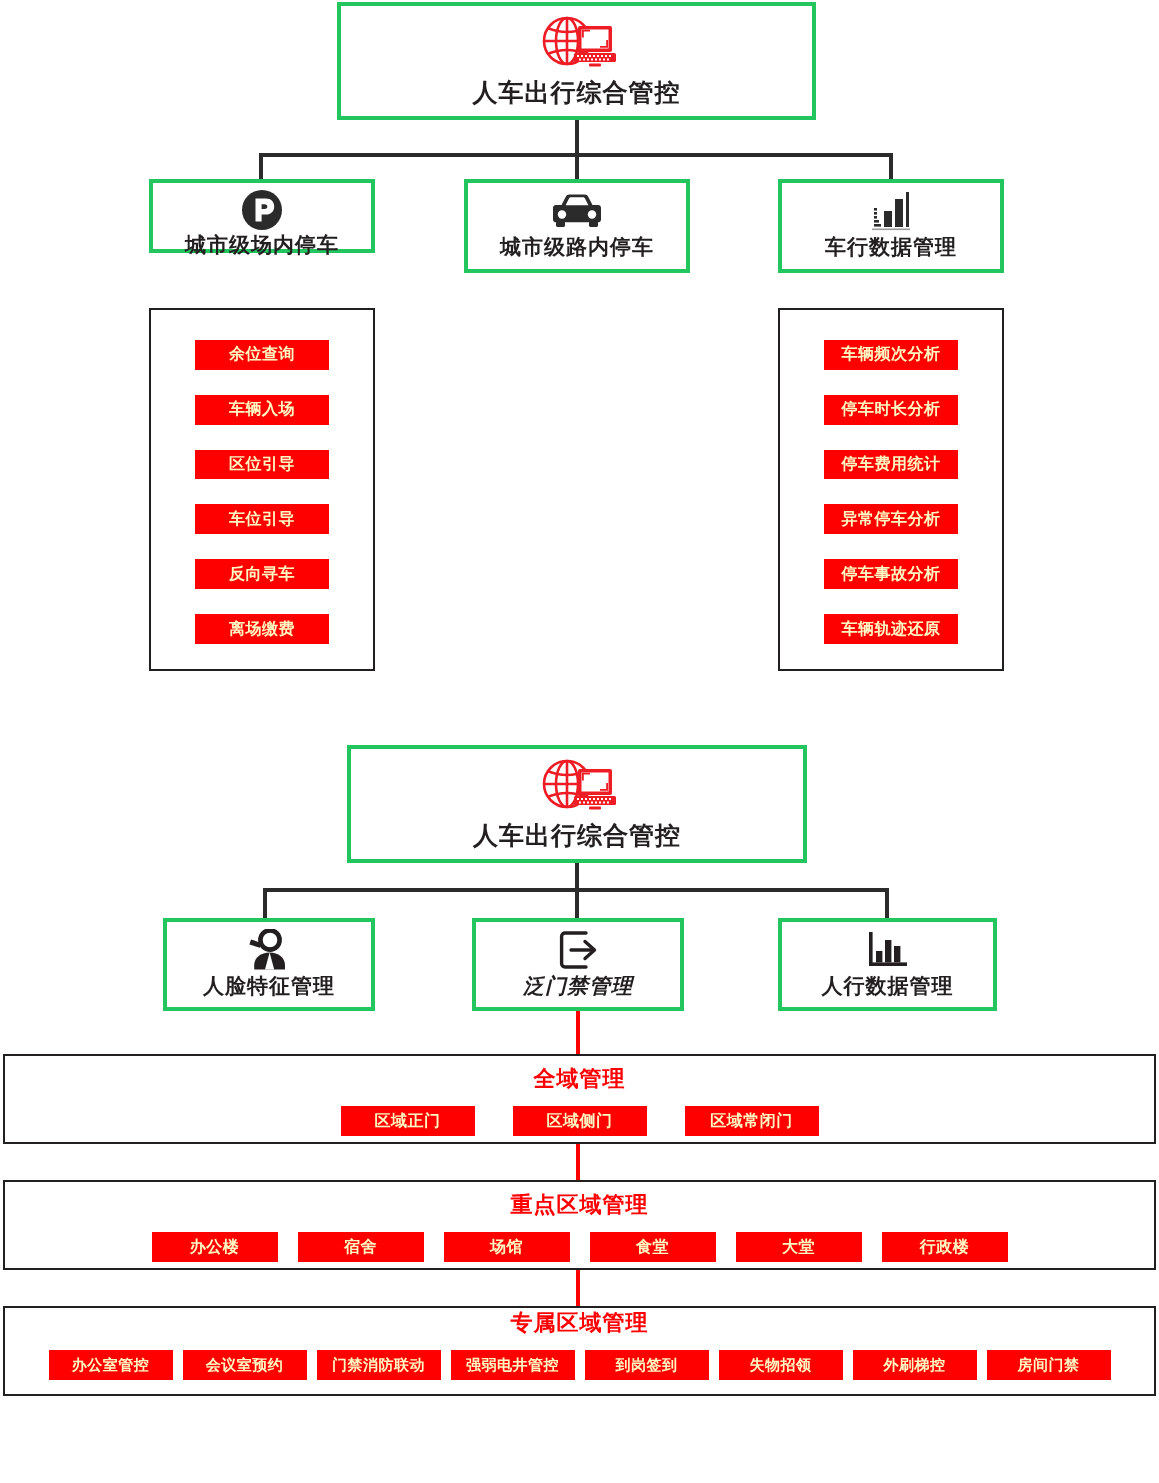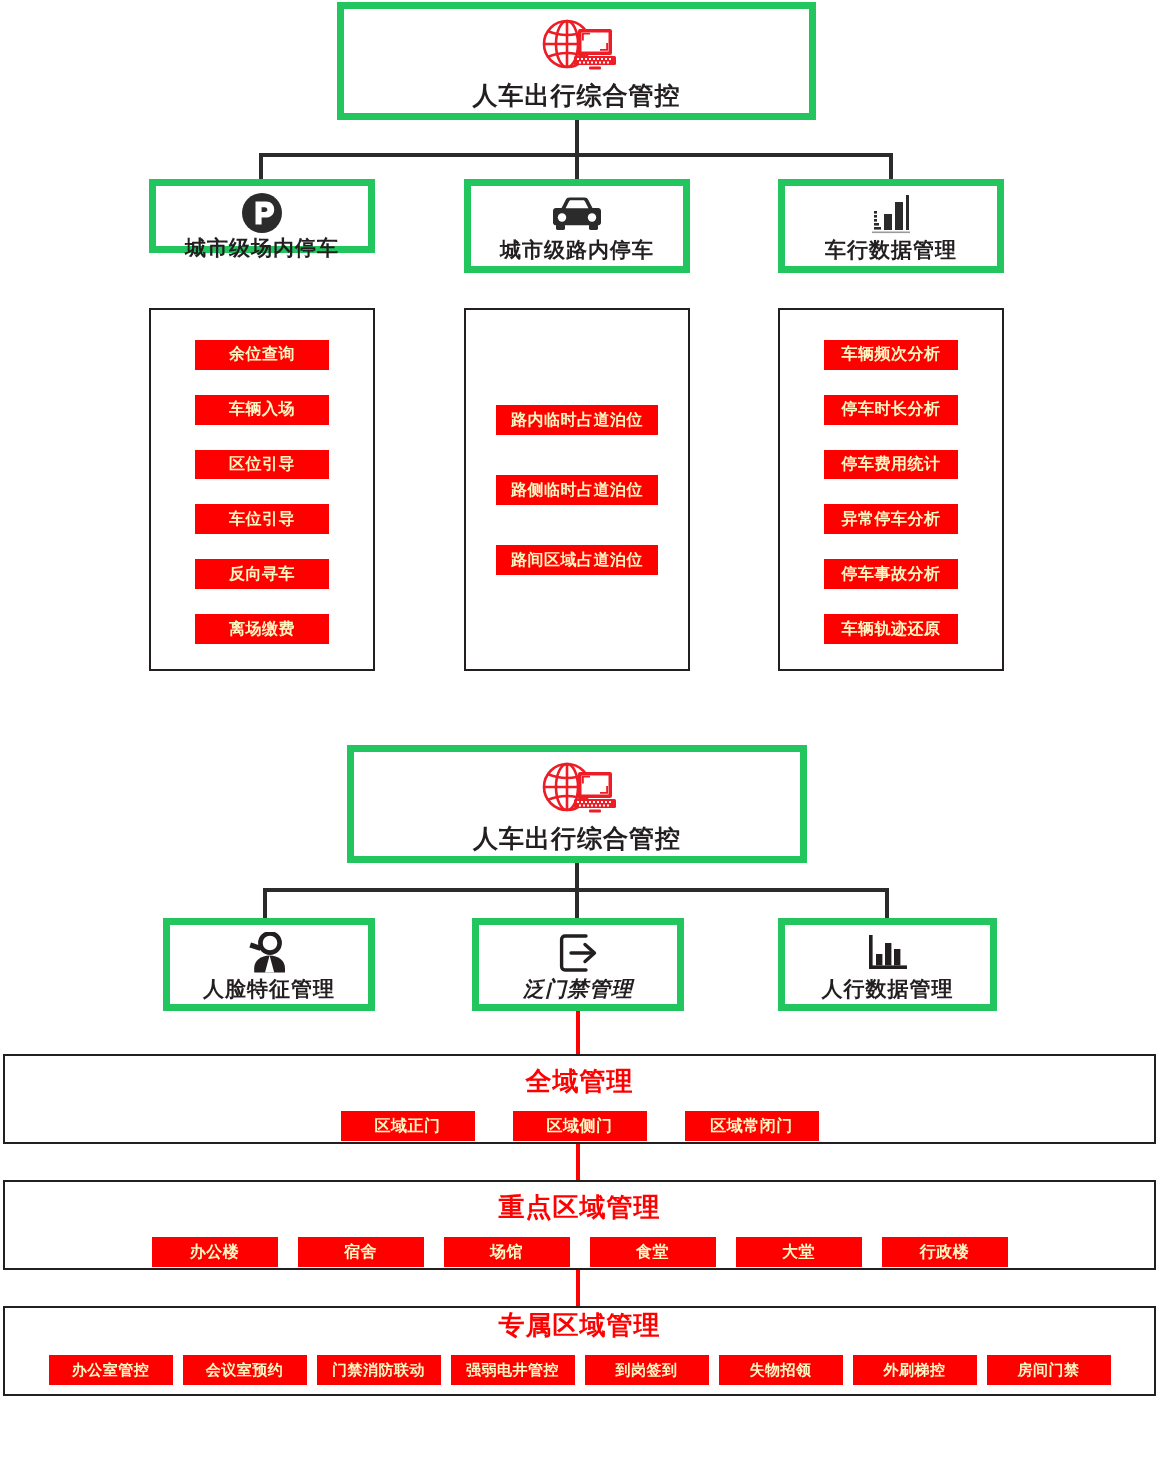--- a/index.html
+++ b/index.html
@@ -11,21 +11,21 @@
     position:relative;
     overflow:hidden;
   }
   .stage{position:relative;width:1159px;height:1483px;}
 
   
   .abs{position:absolute;box-sizing:border-box;}
 
   
   .hdr-box{
-    border:7px solid #22c55e;
+    border:4px solid #22c55e;
     background:#ffffff;
     display:flex;flex-direction:column;
     align-items:center;justify-content:flex-start;
     box-sizing:border-box;
   }
   .hdr-title{
     color:#231f20;
     font-weight:bold;
     letter-spacing:1px;
     white-space:nowrap;
@@ -64,21 +64,21 @@
   .wide-panel{
     position:absolute;
     border:2px solid #231f20;
     background:#ffffff;
     box-sizing:border-box;
   }
   .wide-title{
     text-align:center;
     color:#ff0000;
     font-weight:bold;
-    font-size:26px;
+    font-size:22px;
     letter-spacing:1px;
   }
   .chip-row{
     display:flex;
     justify-content:center;
     align-items:center;
     width:100%;
     box-sizing:border-box;
   }
   .chip-row .chip{height:30px;}
@@ -193,25 +193,20 @@
 
   <div class="abs sub-panel" style="left:149px;top:308px;width:226px;height:363px;padding-top:30px;">
     <div class="chip chip-col">余位查询</div>
     <div class="chip chip-col">车辆入场</div>
     <div class="chip chip-col">区位引导</div>
     <div class="chip chip-col">车位引导</div>
     <div class="chip chip-col">反向寻车</div>
     <div class="chip chip-col">离场缴费</div>
   </div>
 
-  <div class="abs sub-panel" style="left:464px;top:308px;width:226px;height:363px;padding-top:95px;">
-    <div class="chip chip-mid">路内临时占道泊位</div>
-    <div class="chip chip-mid">路侧临时占道泊位</div>
-    <div class="chip chip-mid">路间区域占道泊位</div>
-  </div>
 
   <div class="abs sub-panel" style="left:778px;top:308px;width:226px;height:363px;padding-top:30px;">
     <div class="chip chip-col">车辆频次分析</div>
     <div class="chip chip-col">停车时长分析</div>
     <div class="chip chip-col">停车费用统计</div>
     <div class="chip chip-col">异常停车分析</div>
     <div class="chip chip-col">停车事故分析</div>
     <div class="chip chip-col">车辆轨迹还原</div>
   </div>
 

